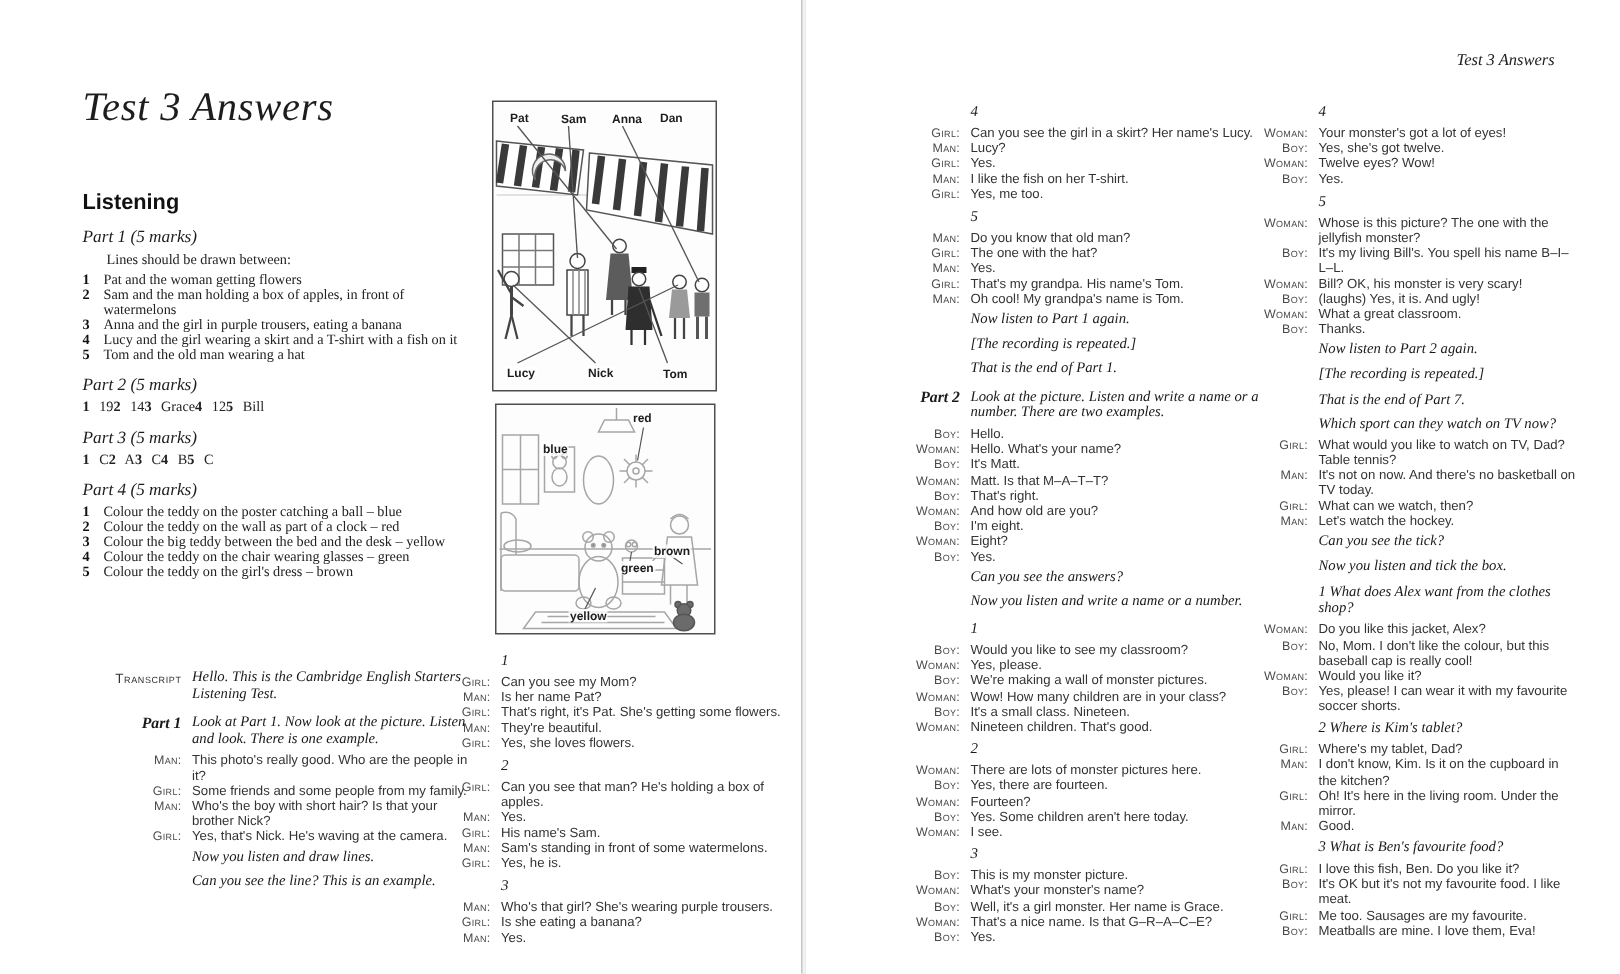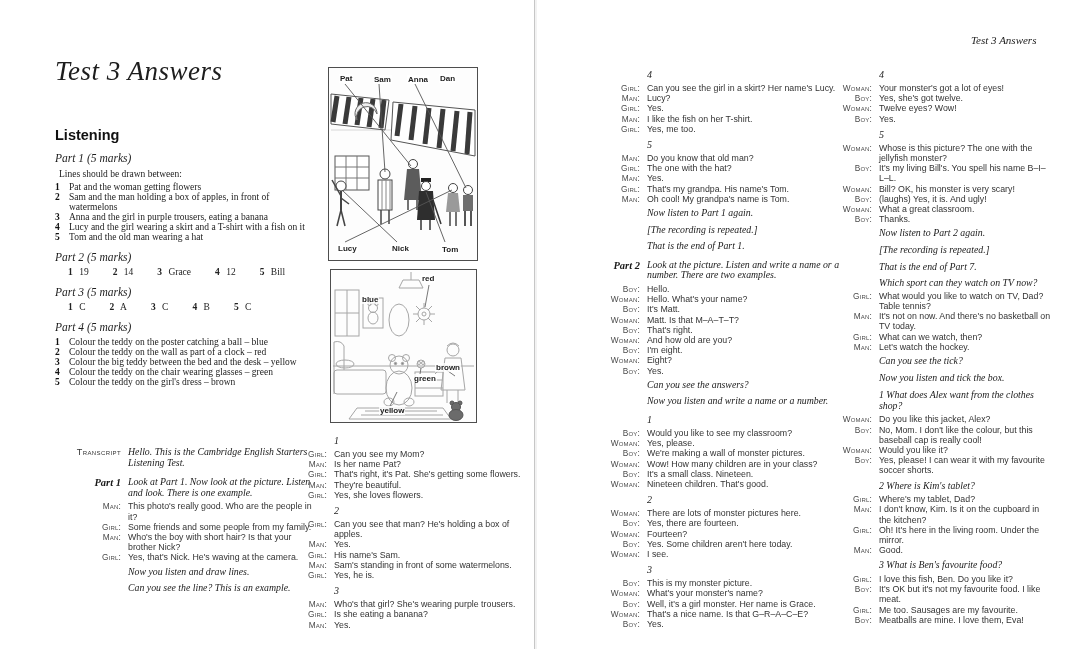--- a/index.html
+++ b/index.html
@@ -11,26 +11,26 @@
     color:#333;
     overflow:hidden;
   }
   .page-divider{position:absolute;left:534px;top:0;width:1px;height:649px;background:#c6c6c6;border-right:2px solid #f2f2f2;}
 
   
   #col1{position:absolute;left:55px;top:56px;width:264px;}
   .doc-title{font:italic 27px "Liberation Serif",serif;color:#1d1d1d;margin:0 0 40px 0;letter-spacing:.5px;}
   .sec-head{font-family:Liberation Sans, sans-serif;font-weight:700;font-size:14.5px;color:#111;margin:0 0 8px 0;}
   .part-head{font:italic 11.5px "Liberation Serif",serif;color:#1d1d1d;margin:9px 0 4px 0;}
-  .serif-line{font:9.5px "Liberation Serif",serif;color:#222;line-height:12px;margin:0 0 2px 4px;}
+  .serif-line{font:9.5px "Liberation Serif",serif;color:#222;line-height:12px;margin:0 0 2px 16px;}
   .numlist{display:flex;flex-direction:column;}
   .numlist .li{display:flex;column-gap:6px;line-height:11.8px;}
   .linum{flex:0 0 8px;font:700 9.5px "Liberation Serif",serif;color:#111;}
   .litext{flex:1;font:9.5px "Liberation Serif",serif;color:#222;}
-  .answers{display:flex;column-gap:24px;font:9.5px "Liberation Serif",serif;color:#222;margin:1px 0 4px 13px;}
+  .answers{display:flex;font:9.5px "Liberation Serif",serif;color:#222;margin:1px 0 4px 0;}
   .answers b{font-weight:700;margin-right:4px;}
 
   
   .dlgcol{position:absolute;display:flex;flex-direction:column;}
   .row{display:flex;column-gap:7px;line-height:10.2px;margin:0;}
   .spk{flex:0 0 var(--spkw);text-align:right;font-variant:small-caps;font-size:8.3px;color:#4a4a4a;letter-spacing:.2px;}
   .txt{flex:1;font-size:8.8px;color:#333;}
   .numrow{margin:5px 0 3px 0;}
   .num{font:italic 10px "Liberation Serif",serif;color:#1d1d1d;}
   .stagerow{margin:4px 0 2px 0;}

